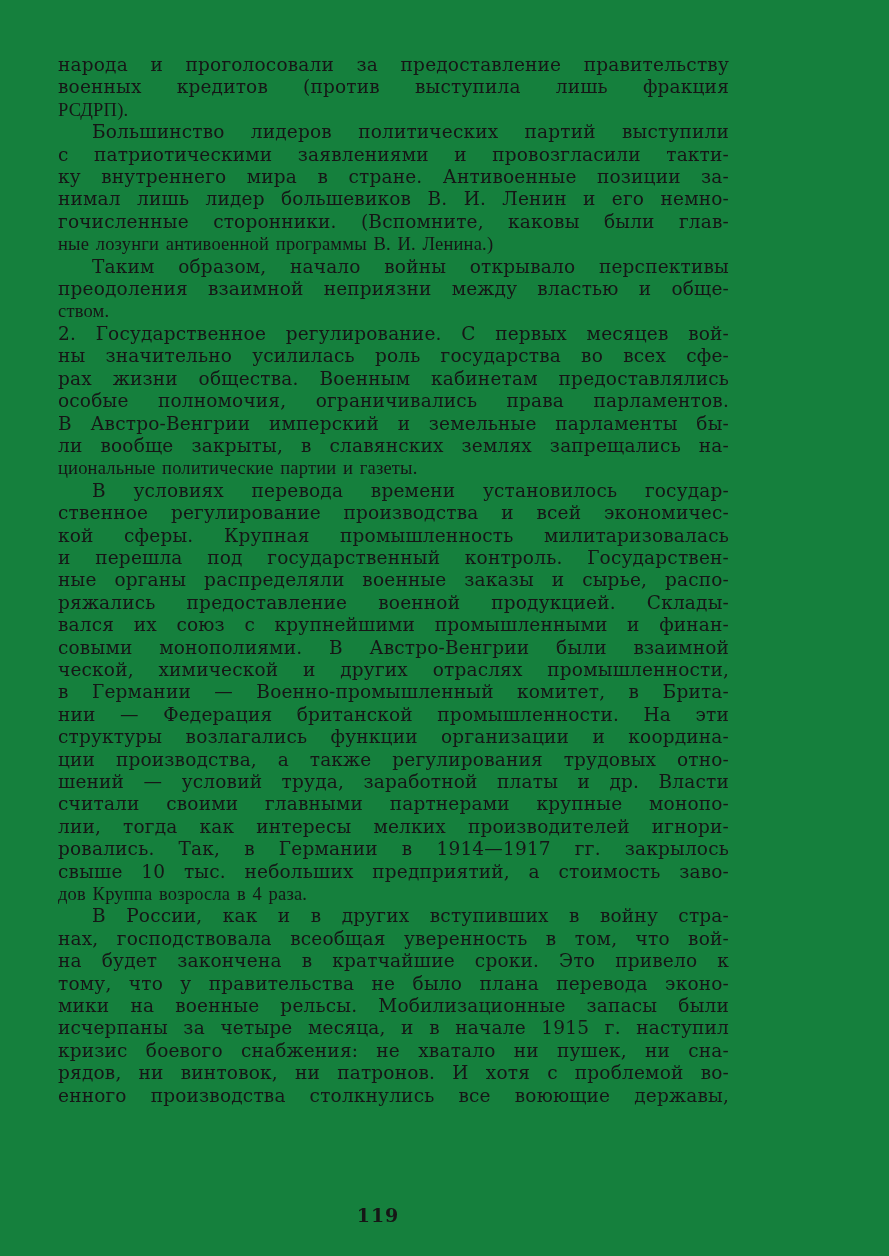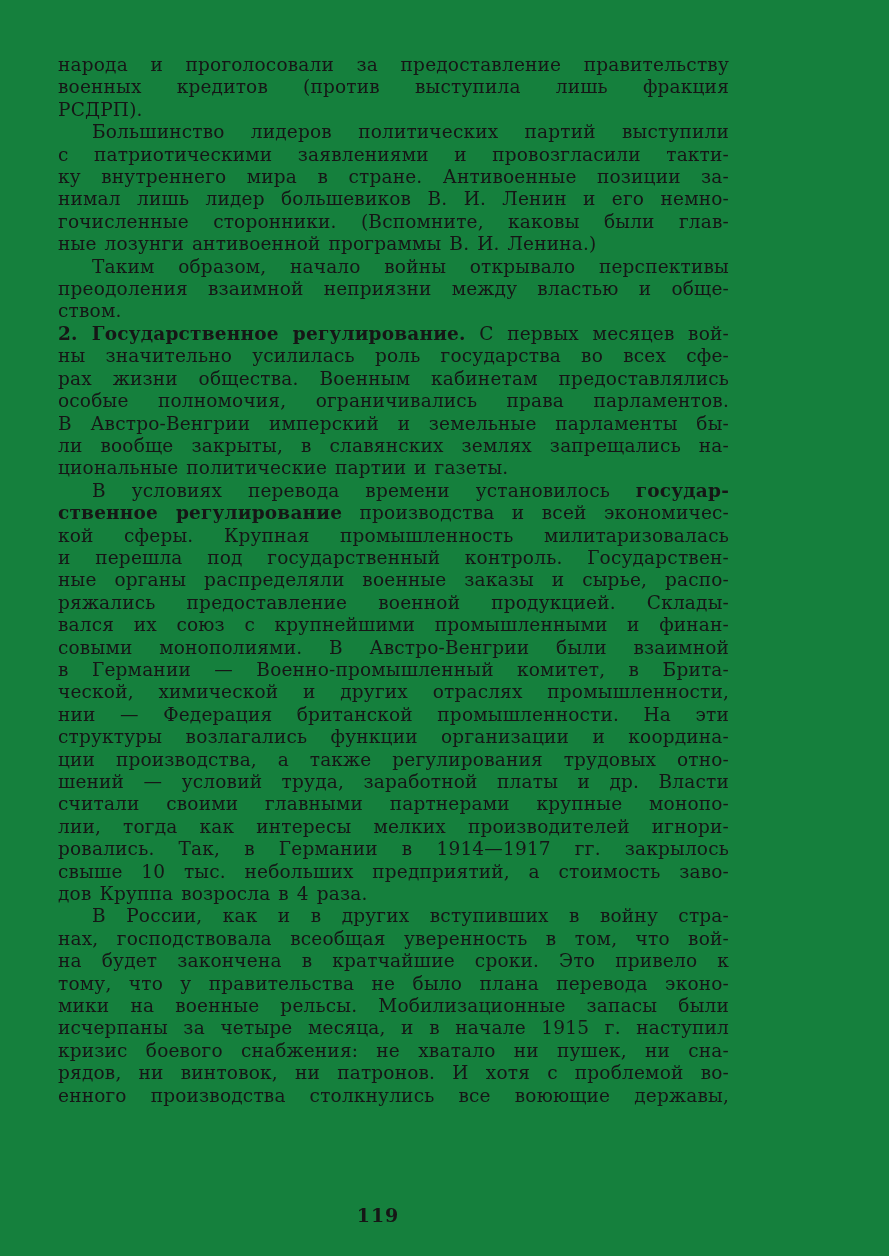--- a/index.html
+++ b/index.html
@@ -26,26 +26,27 @@
     line-height: 22.4px;
     color: #161616;
     text-align: justify;
     text-align-last: justify;
     letter-spacing: 0.01em;
     word-spacing: 0.10em;
     white-space: normal;
   }
   .line.para-end {
     text-align-last: left;
+    font-family: Liberation Serif, serif;
   }
   .line.indent {
     text-indent: 34px;
   }
   .seg.bold {
-    font-weight: bold;
+    font-weight: normal;
   }
   .page-number {
     position: absolute;
     left: 58px;
     top: 1204px;
     width: 640px;
     text-align: center;
     font-family: "DejaVu Serif", serif;
     font-weight: bold;
     font-size: 19px;
@@ -78,22 +79,22 @@
       <div class="line"><span class="seg">ли вообще закрыты, в славянских землях запрещались на-</span></div>
       <div class="line para-end"><span class="seg">циональные политические партии и газеты.</span></div>
       <div class="line indent"><span class="seg">В условиях перевода времени установилось </span><span class="seg bold">государ-</span></div>
       <div class="line"><span class="seg bold">ственное регулирование</span><span class="seg"> производства и всей экономичес-</span></div>
       <div class="line"><span class="seg">кой сферы. Крупная промышленность милитаризовалась</span></div>
       <div class="line"><span class="seg">и перешла под государственный контроль. Государствен-</span></div>
       <div class="line"><span class="seg">ные органы распределяли военные заказы и сырье, распо-</span></div>
       <div class="line"><span class="seg">ряжались предоставление военной продукцией. Склады-</span></div>
       <div class="line"><span class="seg">вался их союз с крупнейшими промышленными и финан-</span></div>
       <div class="line"><span class="seg">совыми монополиями. В Австро-Венгрии были взаимной</span></div>
+      <div class="line"><span class="seg">ческой, химической и других отраслях промышленности,</span></div>
       <div class="line"><span class="seg">в Германии — Военно-промышленный комитет, в Брита-</span></div>
-      <div class="line"><span class="seg">ческой, химической и других отраслях промышленности,</span></div>
       <div class="line"><span class="seg">нии — Федерация британской промышленности. На эти</span></div>
       <div class="line"><span class="seg">структуры возлагались функции организации и координа-</span></div>
       <div class="line"><span class="seg">ции производства, а также регулирования трудовых отно-</span></div>
       <div class="line"><span class="seg">шений — условий труда, заработной платы и др. Власти</span></div>
       <div class="line"><span class="seg">считали своими главными партнерами крупные монопо-</span></div>
       <div class="line"><span class="seg">лии, тогда как интересы мелких производителей игнори-</span></div>
       <div class="line"><span class="seg">ровались. Так, в Германии в 1914—1917 гг. закрылось</span></div>
       <div class="line"><span class="seg">свыше 10 тыс. небольших предприятий, а стоимость заво-</span></div>
       <div class="line para-end"><span class="seg">дов Круппа возросла в 4 раза.</span></div>
       <div class="line indent"><span class="seg">В России, как и в других вступивших в войну стра-</span></div>

